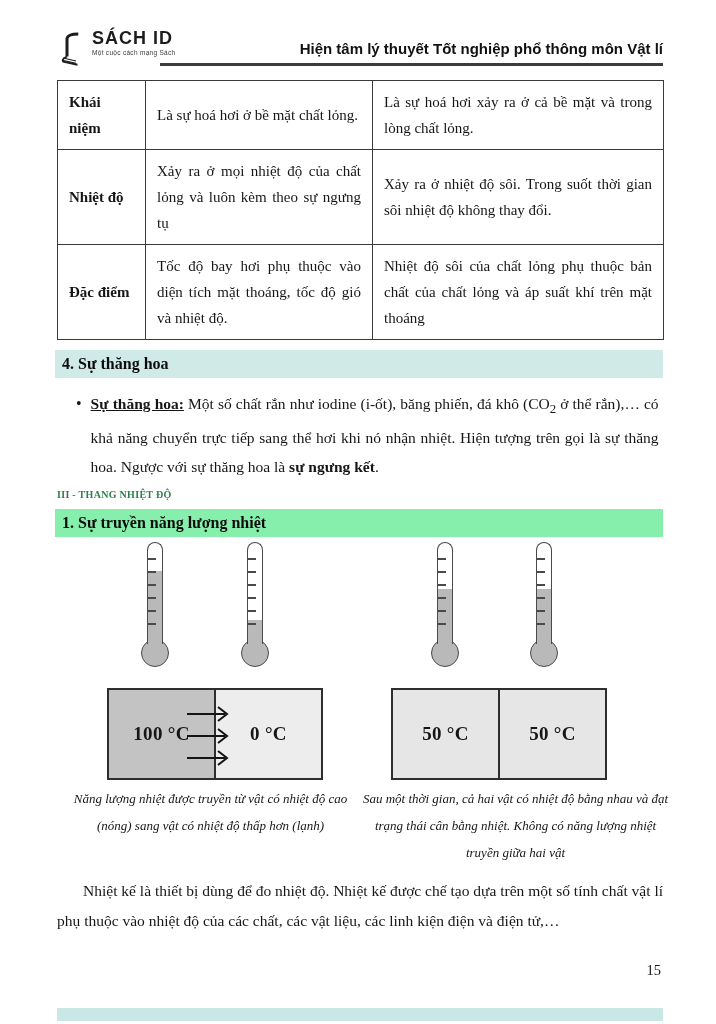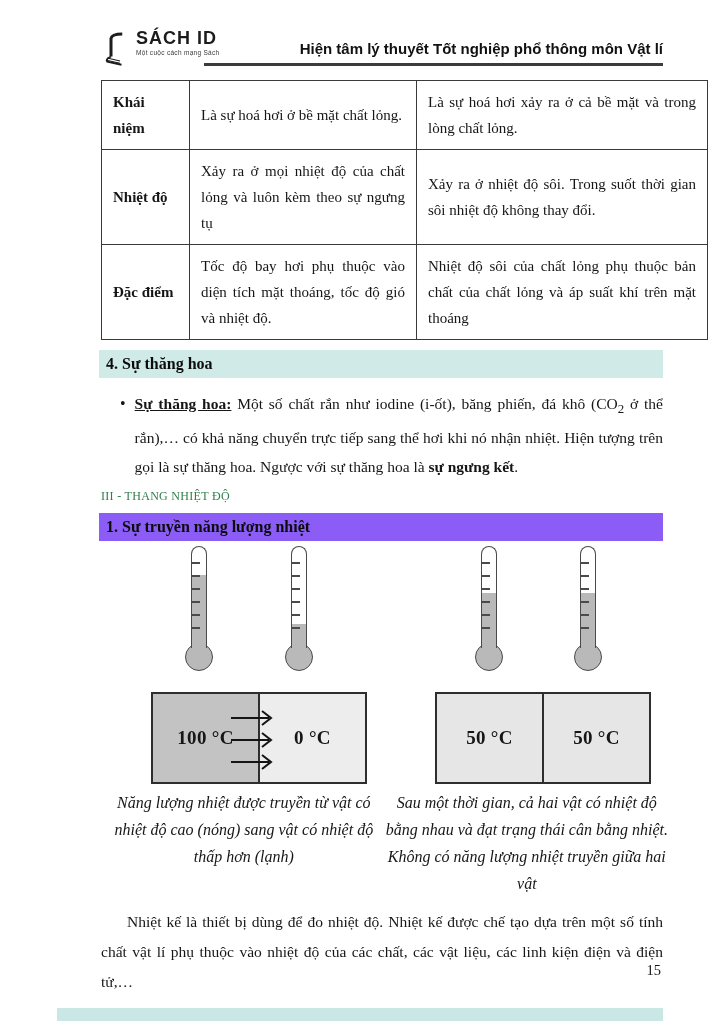--- a/index.html
+++ b/index.html
@@ -5,21 +5,20 @@
   * { margin: 0; padding: 0; box-sizing: border-box; }
   html, body { background: #888; }
   .page {
     position: relative;
     width: 716px; height: 1024px;
     margin: 0 auto;
     background: #ffffff;
     font-family: "Liberation Serif", "DejaVu Serif", serif;
     color: #161616;
     overflow: hidden;
-    padding-left: 44px;
   }
   
   .header { position: relative; height: 72px; padding: 26px 53px 0 58px; }
   .logo { position: absolute; left: 58px; top: 28px; display: flex; align-items: flex-start; gap: 4px; }
   .logo svg { display: block; margin-top: 2px; }
   .logo-title { font-family: "Liberation Sans", sans-serif; font-weight: bold; font-size: 18px; letter-spacing: 1px; color: #1c1c1c; line-height: 20px; }
   .logo-tagline { font-family: "Liberation Sans", sans-serif; font-size: 6.5px; color: #3a3a3a; letter-spacing: .3px; margin-top: 1px; }
   .header-title { position: absolute; right: 53px; top: 40px; font-family: "Liberation Sans", sans-serif; font-weight: bold; font-size: 15px; color: #111; }
   .header-rule { position: absolute; left: 160px; right: 53px; top: 63px; height: 2.5px; background: #3c3c3c; }
   
@@ -36,21 +35,21 @@
     margin: 10px 53px 0 55px; height: 28px; line-height: 28px;
     padding-left: 7px; font-weight: bold; font-size: 16px; color: #0c0c0c;
   }
   
   .bullet-row { display: flex; margin: 11px 53px 0 76px; gap: 9px; }
   .bullet-glyph { font-size: 16px; line-height: 29px; }
   .bullet-text { font-size: 15.5px; line-height: 29px; text-align: justify; width: 568px; }
   .lead-bold { font-weight: bold; text-decoration: underline; }
   .tail-bold { font-weight: bold; }
   
-  .part-heading { margin: 8px 53px 0 57px; font-size: 12px; font-weight: 400; letter-spacing: .3px; }
+  .part-heading { margin: 8px 53px 0 57px; font-size: 10px; font-weight: 700; letter-spacing: .3px; }
   .sec1-bar { margin-top: 9px; }
   
   .diagram { position: relative; height: 240px; margin-top: 5px; }
   .thermo { position: absolute; top: 0; width: 30px; height: 132px; }
   .t1 { left: 140px; } .t2 { left: 240px; } .t3 { left: 430px; } .t4 { left: 529px; }
   .stem {
     position: absolute; left: 7px; top: 0; width: 16px; height: 102px;
     border: 1.6px solid #4a4a4a; border-bottom: none;
     border-radius: 8px 8px 0 0; background: #fff; overflow: hidden; z-index: 2;
   }
@@ -63,21 +62,21 @@
     position: absolute; left: 1px; top: 97px; width: 28px; height: 28px;
     border-radius: 50%; border: 1.6px solid #4a4a4a; z-index: 1;
   }
   .tbox { position: absolute; top: 146px; height: 92px; width: 216px; border: 2px solid #2e2e2e; display: flex; }
   .box-left { left: 107px; } .box-right { left: 391px; }
   .cell { flex: 1; display: flex; align-items: center; justify-content: center; font-weight: bold; font-size: 19px; letter-spacing: .3px; }
   .cell + .cell { border-left: 2px solid #2e2e2e; }
   .arrows { position: absolute; left: 76px; top: 0; z-index: 4; }
   
   .captions { display: flex; justify-content: space-between; padding: 3px 44px 0 62px; }
-  .caption { font-style: italic; font-size: 16px; line-height: 27px; text-align: center; }
+  .caption { font-style: italic; font-size: 13px; line-height: 27px; text-align: center; }
   .caption.left { width: 300px; }
   .caption.right { width: 316px; }
   
   .sec2-bar { margin-top: 21px; }
   .body-par { margin: 10px 53px 0 57px; font-size: 15.5px; line-height: 30px; text-align: justify; text-indent: 26px; }
   .page-number { position: absolute; right: 55px; top: 962px; font-size: 14.5px; }
   .footer-bar { position: absolute; left: 57px; right: 53px; bottom: 3px; height: 13px; }
 </style>
 </head>
 <body>
@@ -124,21 +123,21 @@
 
   <div class="section-bar" style="background: rgb(207, 234, 231);">4. Sự thăng hoa</div>
 
   <div class="bullet-row">
     <span class="bullet-glyph">•</span>
     <div class="bullet-text"><span class="lead-bold">Sự thăng hoa:</span><span> Một số chất rắn như iodine (i-ốt), băng phiến, đá khô (CO</span><sub>2</sub><span> ở thể rắn),… có khả năng chuyển trực tiếp sang thể hơi khi nó nhận nhiệt. Hiện tượng trên gọi là sự thăng hoa. Ngược với sự thăng hoa là </span><span class="tail-bold">sự ngưng kết</span><span>.</span></div>
   </div>
 
   <div class="part-heading" style="color: rgb(46, 125, 76);">III - THANG NHIỆT ĐỘ</div>
 
-  <div class="section-bar sec1-bar" style="background: #8b5cf6;">1. Sự truyền năng lượng nhiệt</div>
+  <div class="section-bar sec1-bar" style="background: #86efac;">1. Sự truyền năng lượng nhiệt</div>
 
   <div class="diagram">
 
     <div class="thermo t1">
       <div class="stem">
         <div class="mercury" style="background: rgb(185, 185, 185); height: 72%;"></div>
         <div class="ticks"></div>
       </div>
       <div class="bulb" style="background: rgb(185, 185, 185);"></div>
     </div>

